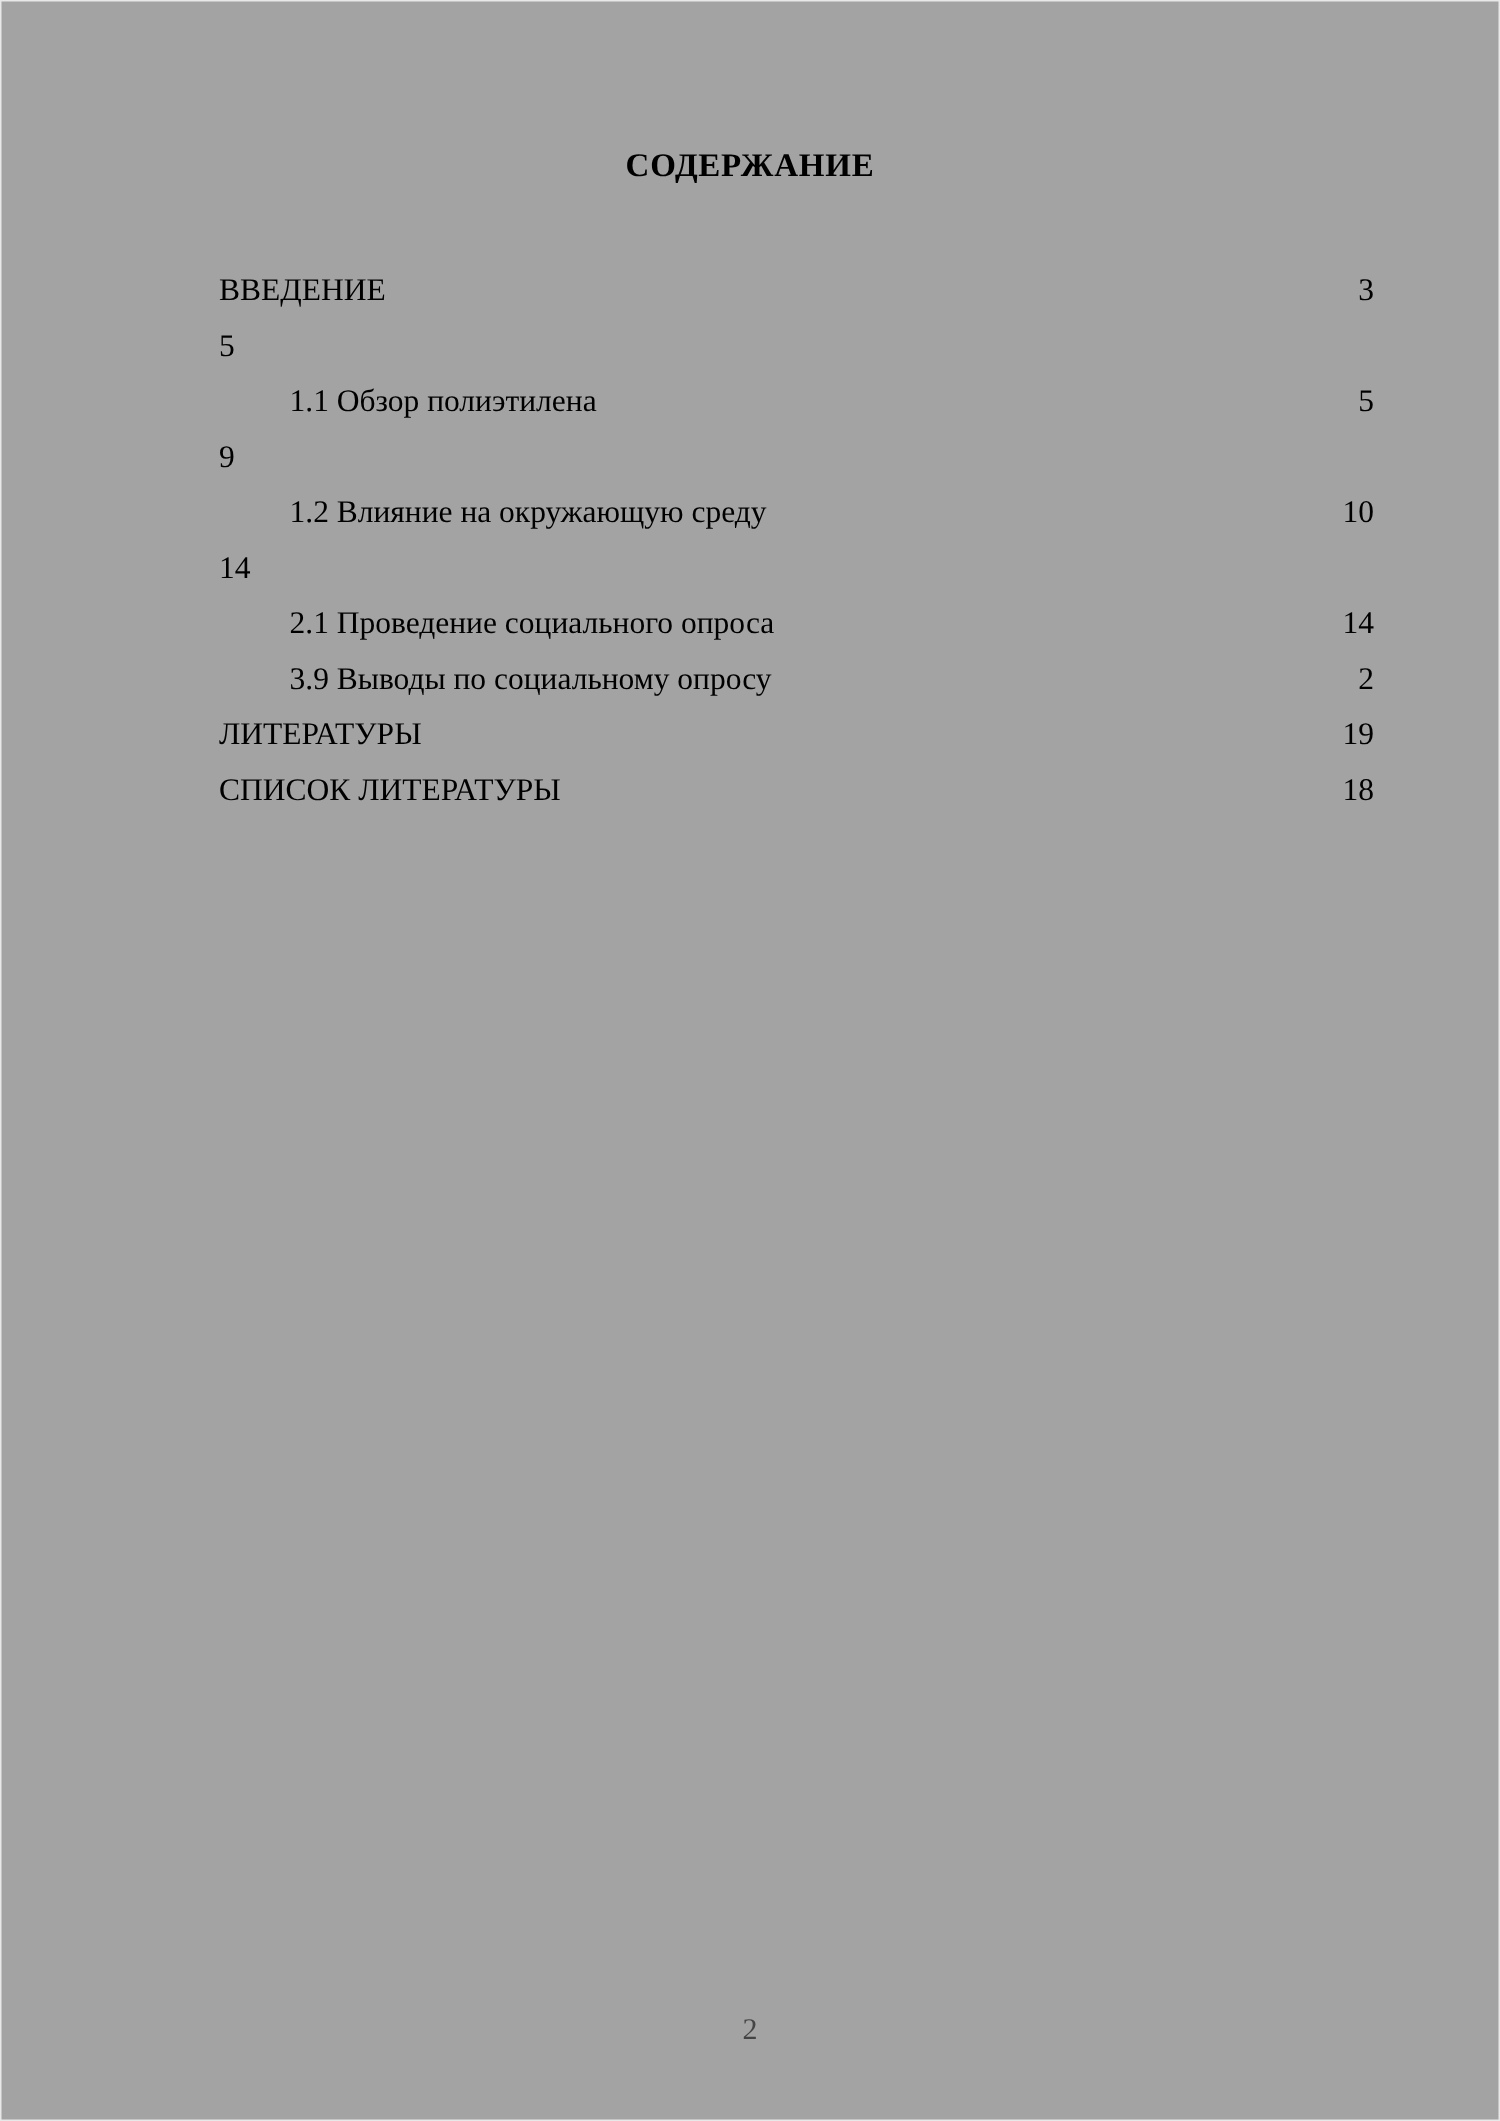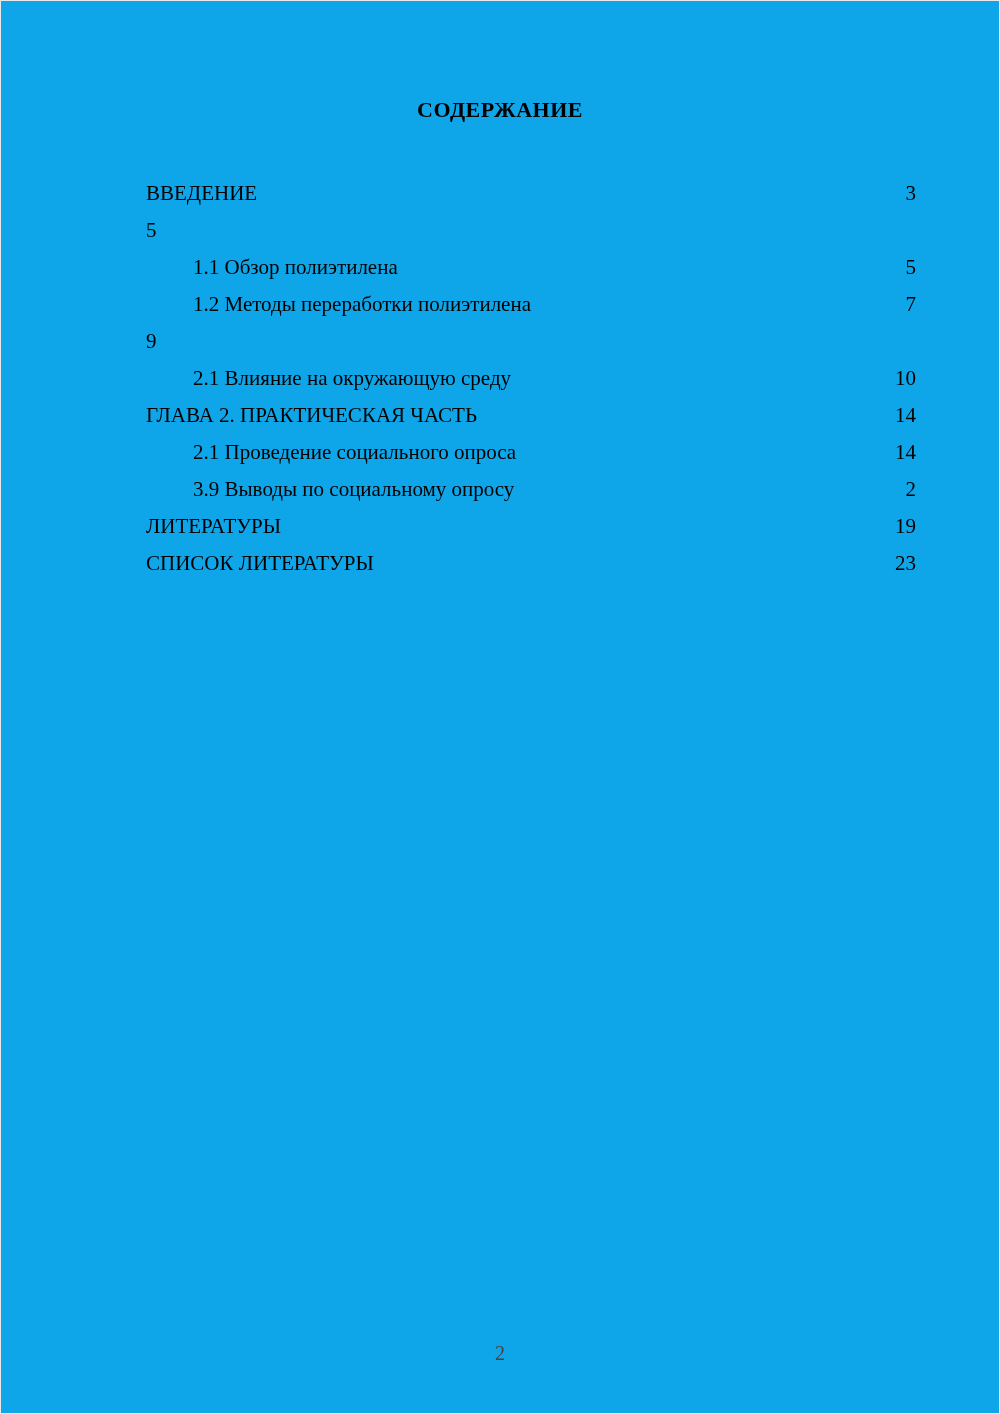--- a/index.html
+++ b/index.html
@@ -5,21 +5,21 @@
   html, body {
     margin: 0;
     padding: 0;
     background: #ffffff;
   }
   .page {
     position: relative;
     width: 1000px;
     height: 1414px;
     margin: 0 auto;
-    background: #0ea5e9;
+    background: #a3a3a3;
     box-sizing: border-box;
     border: 1px solid #e8e8e8;
     font-family: "Liberation Serif", "DejaVu Serif", serif;
     color: #000000;
     overflow: hidden;
   }
   .doc-title {
     margin-top: 96px;
     text-align: center;
     font-size: 22px;
@@ -75,55 +75,50 @@
 
   <div class="toc-row">
     <span class="toc-page">5</span>
   </div>
 
   <div class="toc-row indent">
     <span class="toc-label">1.1 Обзор полиэтилена</span>
     <span class="toc-page">5</span>
   </div>
 
-  <div class="toc-row indent">
-    <span class="toc-label">1.2 Методы переработки полиэтилена</span>
-    <span class="toc-page">7</span>
-  </div>
 
   <div class="toc-row indent">
     <span class="toc-page">9</span>
   </div>
 
   <div class="toc-row indent">
-    <span class="toc-label">2.1 Влияние на окружающую среду</span>
+    <span class="toc-label">1.2 Влияние на окружающую среду</span>
     <span class="toc-page">10</span>
   </div>
 
   <div class="toc-row">
-    <span class="toc-label">ГЛАВА 2. ПРАКТИЧЕСКАЯ ЧАСТЬ</span>
     <span class="toc-page">14</span>
   </div>
 
   <div class="toc-row indent">
     <span class="toc-label">2.1 Проведение социального опроса</span>
     <span class="toc-page">14</span>
   </div>
 
   <div class="toc-row indent">
     <span class="toc-label">3.9 Выводы по социальному опросу</span>
     <span class="toc-page">2</span>
   </div>
 
   <div class="toc-row">
     <span class="toc-label">ЛИТЕРАТУРЫ</span>
     <span class="toc-page">19</span>
   </div>
 
   <div class="toc-row">
     <span class="toc-label">СПИСОК ЛИТЕРАТУРЫ</span>
-    <span class="toc-page">23</span>
+    <span class="toc-page">18</span>
   </div>
 </div>
 
   <div class="footer-page-number">2</div>
 
 </div>
 
 </body></html>

